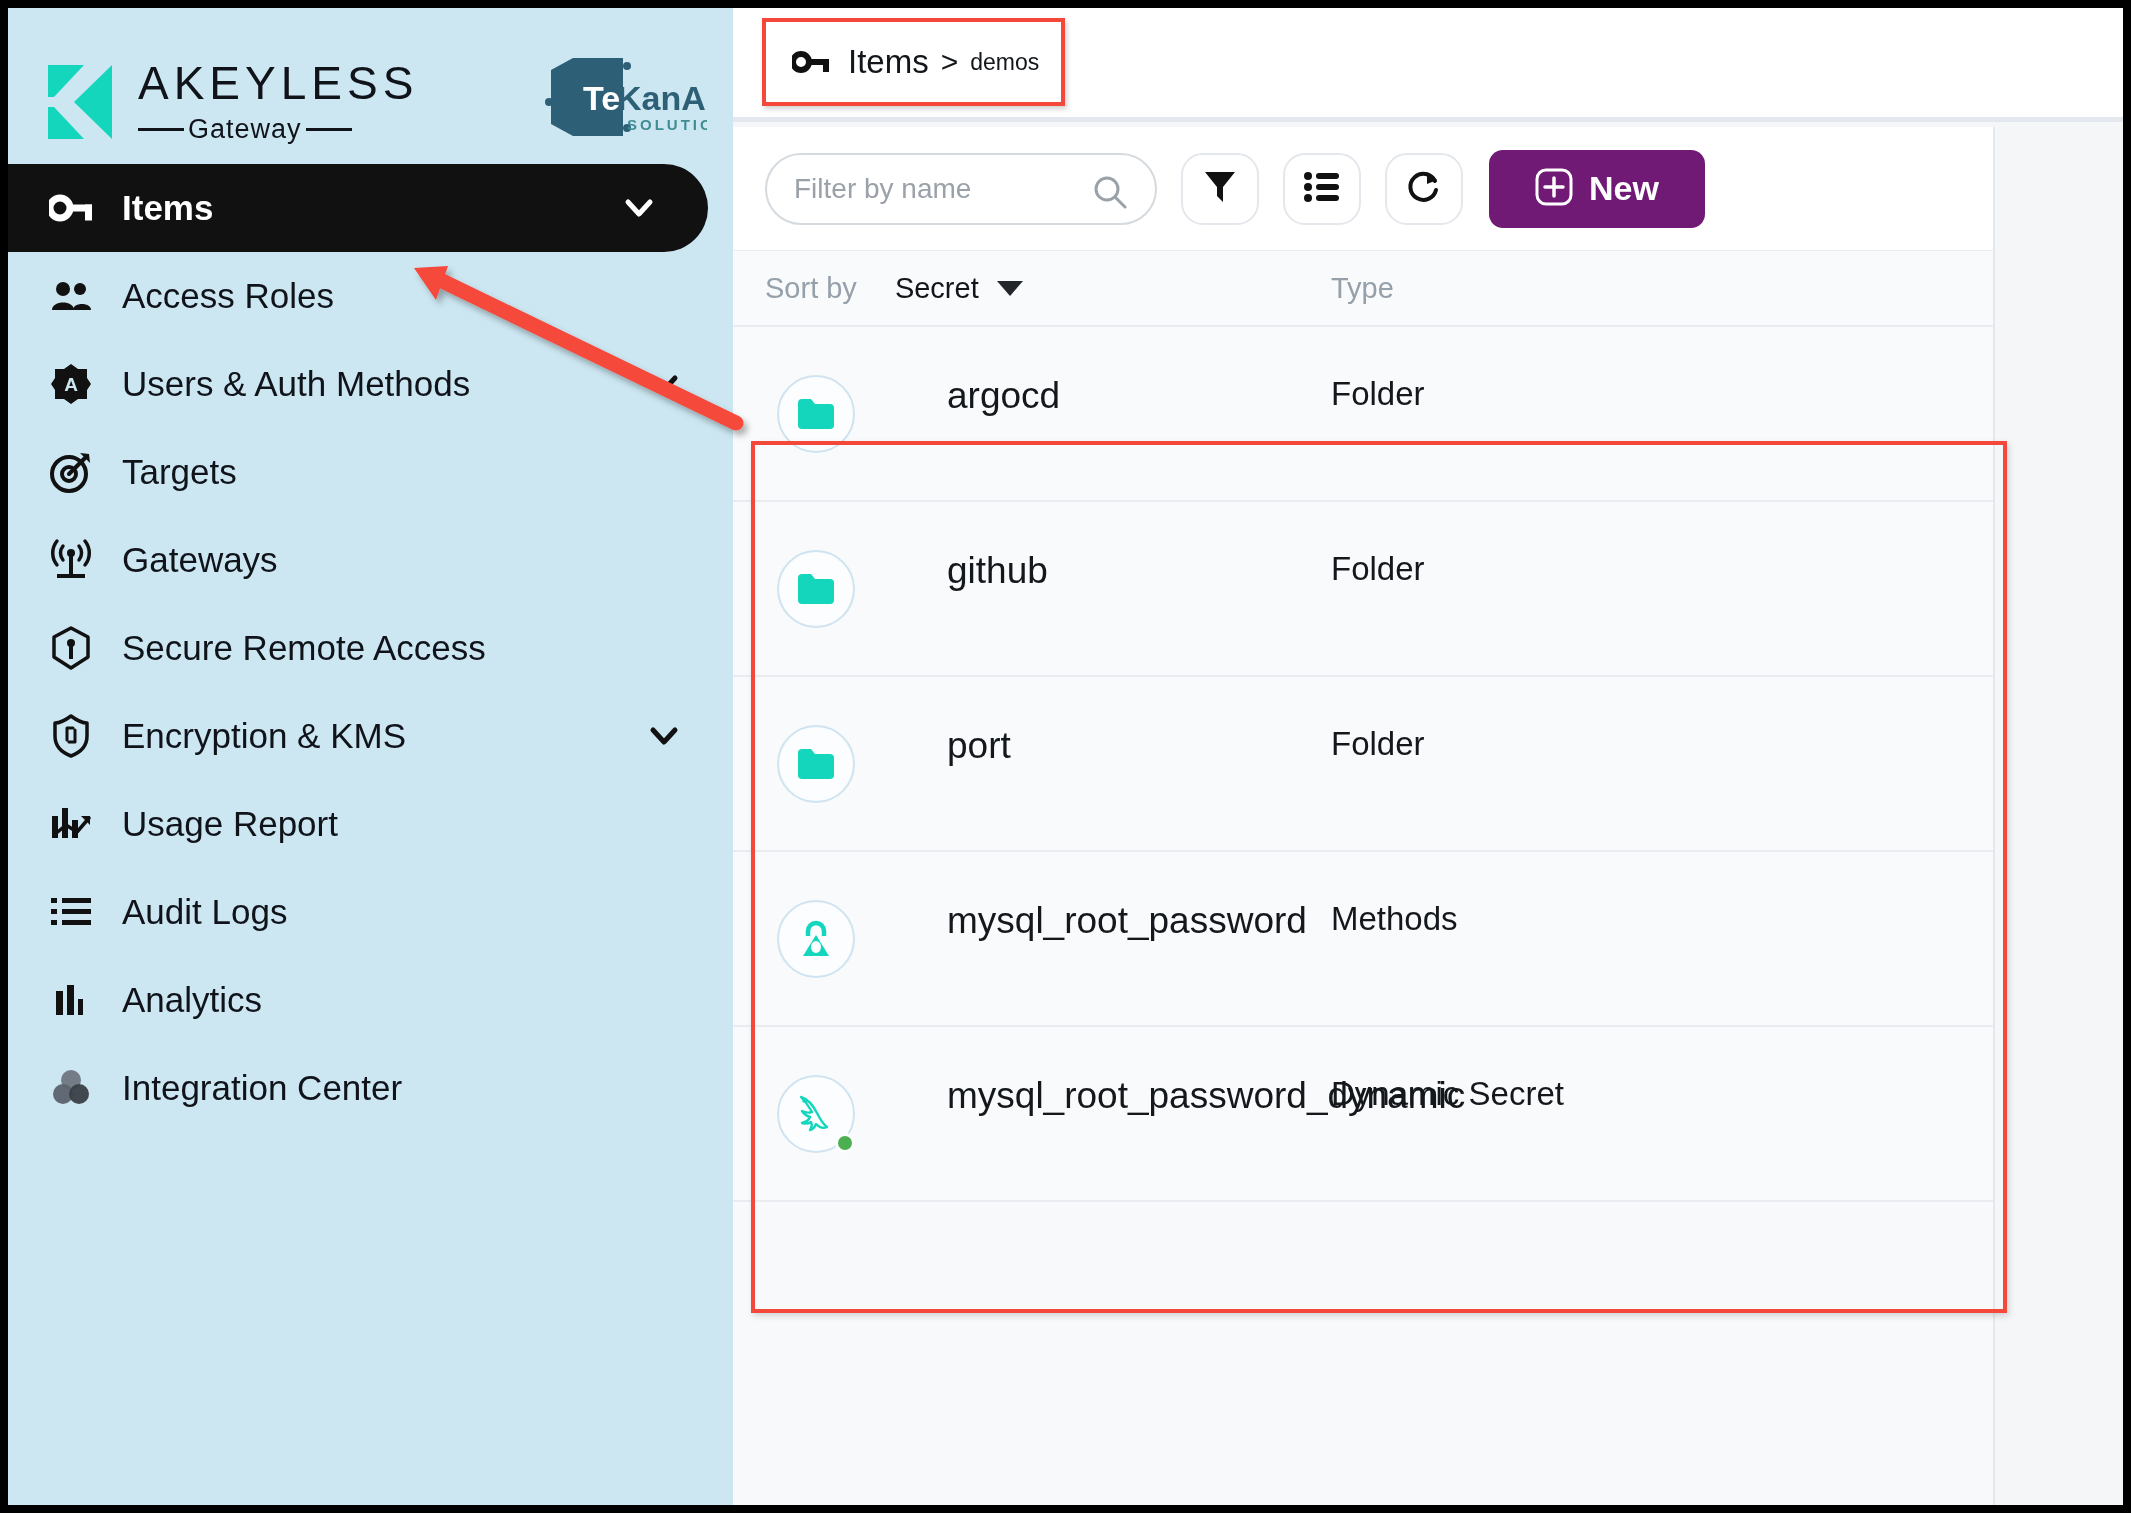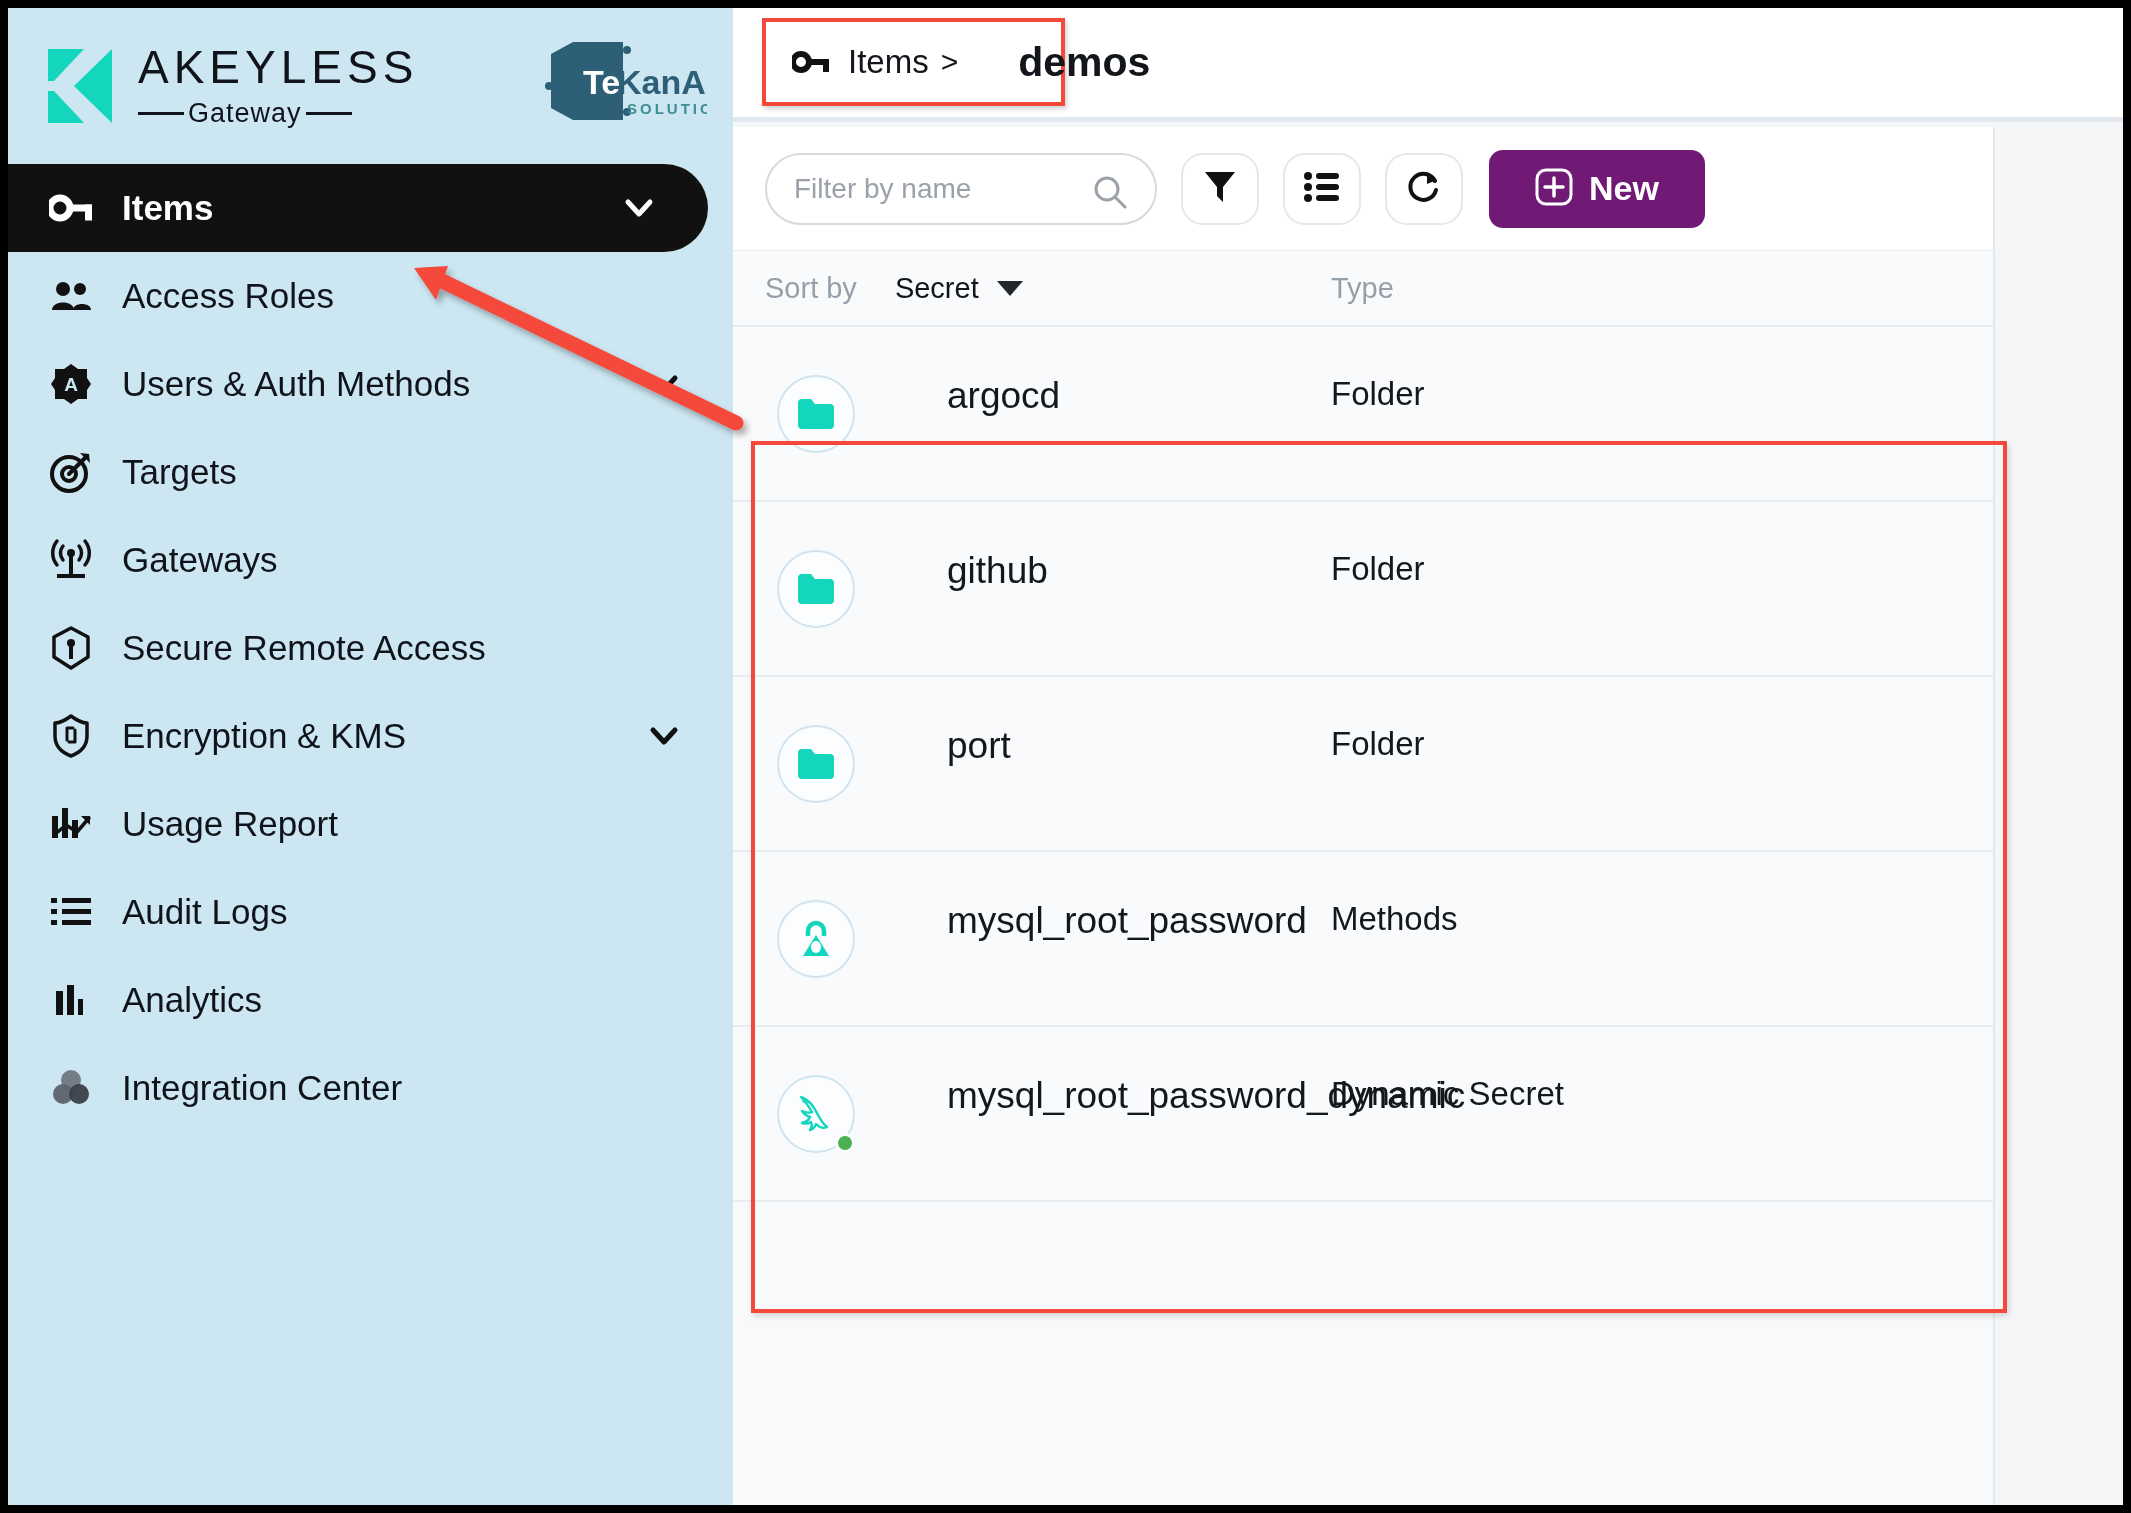--- a/index.html
+++ b/index.html
@@ -17,21 +17,21 @@
     overflow: hidden;
   }
 
   
   #sidebar {
     position: absolute; left: 0; top: 0;
     width: 725px; height: 100%;
     background: #cce7f2;
   }
   #brand {
-    position: absolute; left: 0; top: 0;
+    position: absolute; left: 0; top: 16px;
     width: 100%; height: 156px;
     display: flex; align-items: center;
   }
   #logo-mark { margin-left: 38px; width: 68px; height: 78px; position: relative; }
   #logo-wordmark { margin-left: 24px; }
   .wm-title {
     font-size: 46px; letter-spacing: 5px; color: #10131a;
     font-weight: 400; line-height: 1;
   }
   .wm-sub-row { display: flex; align-items: center; margin-top: 8px; gap: 4px; }
@@ -95,21 +95,21 @@
     position: absolute; left: 29px; top: 10px;
     width: 303px; height: 88px;
     background: #fff;
     border: 4px solid #f4483a;
     box-shadow: 2px 3px 5px rgba(0,0,0,.18);
     display: flex; align-items: center; padding-left: 26px;
   }
   #bc-key { width: 38px; height: 26px; flex: 0 0 38px; }
   .bc-text { font-size: 33px; color: #121519; margin-left: 18px; }
   .bc-sep { font-size: 30px; color: #121519; margin: 0 12px; }
-  .bc-current { font-size: 41px; color: #121519; font-weight: 700; margin-left: 48px; }
+  .bc-current { font-size: 23px; color: #121519; font-weight: 400; }
 
   
   #panel {
     position: absolute; left: 0; top: 119px;
     width: 1262px; bottom: 0;
     background: #f8f9fa;
     border-right: 2px solid #e3e8ee;
   }
   #toolbar {
     position: absolute; left: 0; top: 0; width: 100%; height: 124px;

